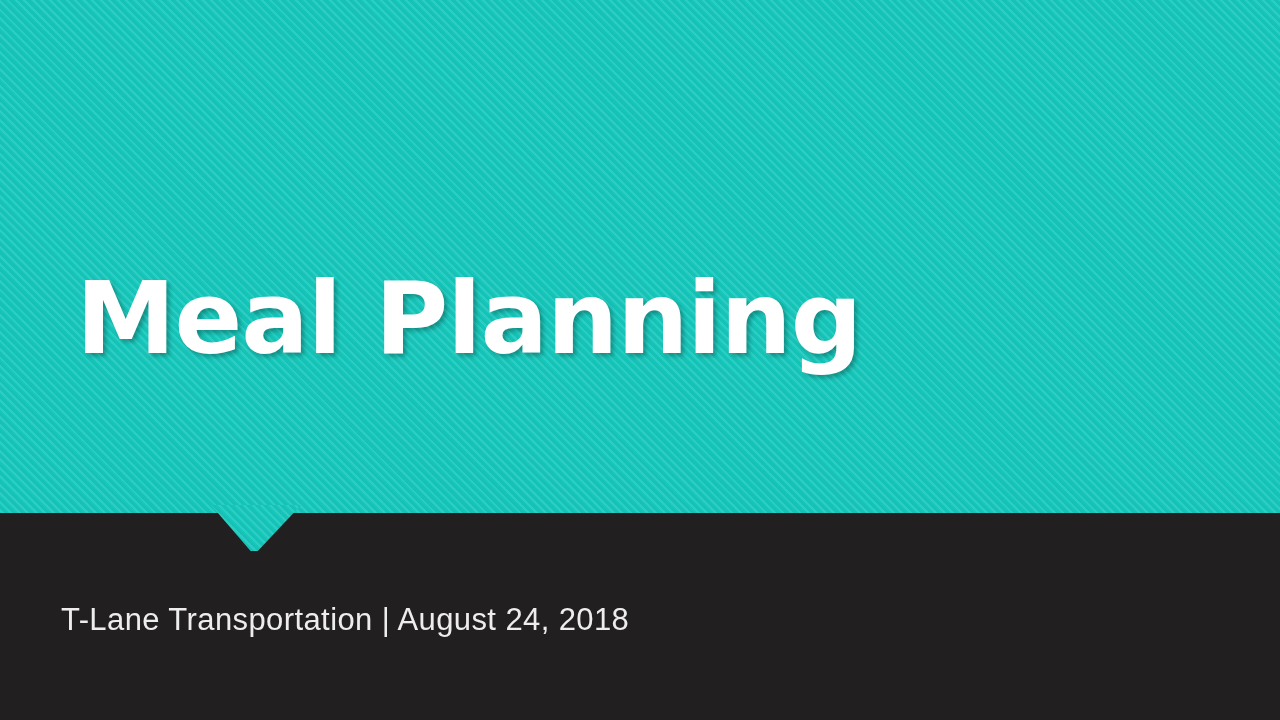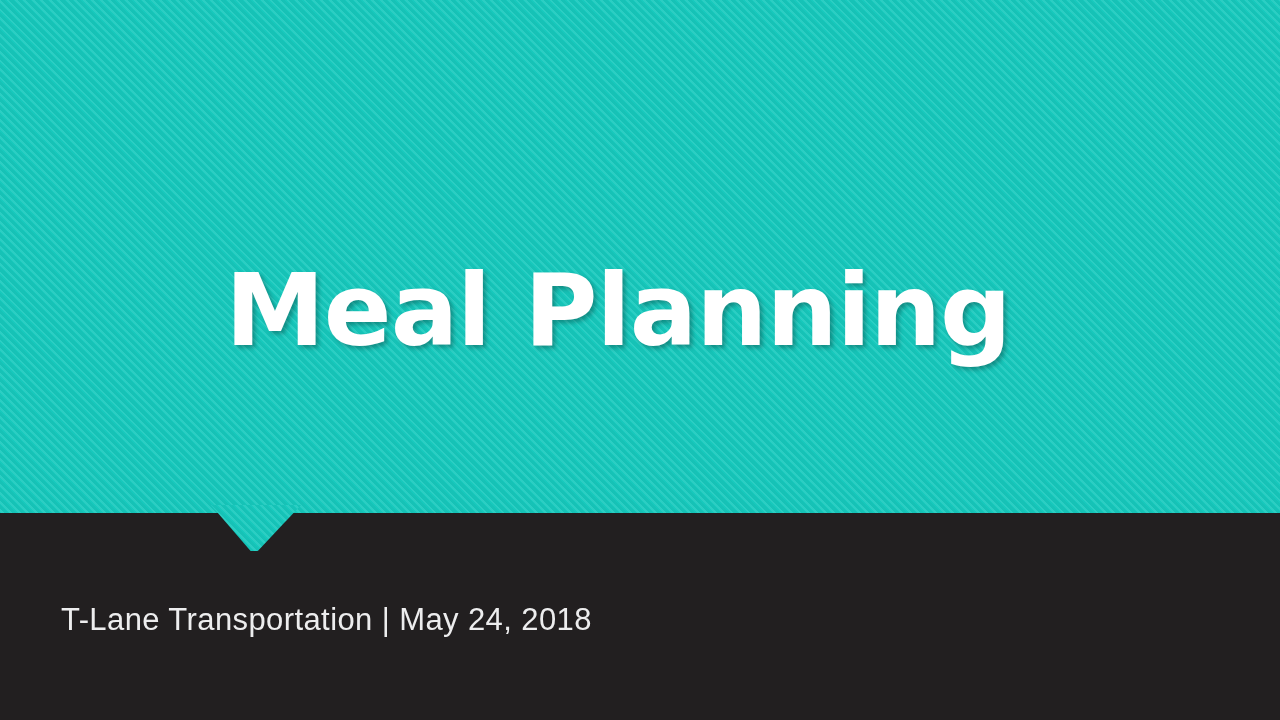--- a/index.html
+++ b/index.html
@@ -63,30 +63,29 @@
     -webkit-clip-path: polygon(0% 0%, 100% 0%, 100% 91.05%, 52% 100%, 44% 100%, 0% 91.05%);
     clip-path: polygon(0% 0%, 100% 0%, 100% 91.05%, 52% 100%, 44% 100%, 0% 91.05%);
   }
 
   
   #title {
     position: absolute;
     left: 60px;
     top: 243px;
     width: 1100px;
-    margin: 8px;
+    margin: 16px;
     font-family: "DejaVu Sans", sans-serif;
     font-weight: bold;
     font-size: 100px;
     line-height: 120px;
     letter-spacing: -1px;
     color: #FFFFFF;
     text-shadow: 3px 3px 4px rgba(0,0,0,0.28);
     white-space: nowrap;
-    text-align: center;
   }
 
   
   #subtitle {
     position: absolute;
     left: 61px;
     top: 600px;
     width: 1100px;
     margin: 0;
     font-family: "Liberation Sans", sans-serif;
@@ -104,15 +103,15 @@
 <div id="slide">
 
   <div id="banner"></div>
 
   <div id="tail">
     <div id="tail-shape"></div>
   </div>
 
   <h1 id="title">Meal Planning</h1>
 
-  <p id="subtitle">T-Lane Transportation |  May 24, 2018</p>
+  <p id="subtitle">T-Lane Transportation |  August 24, 2018</p>
 
 </div>
 
 </body></html>

